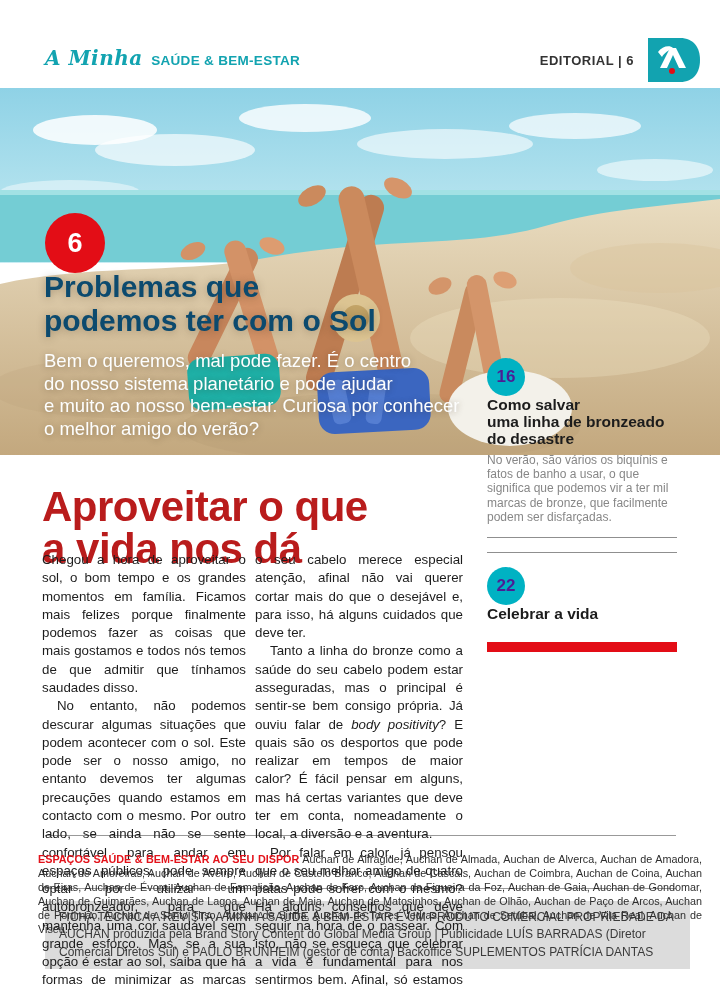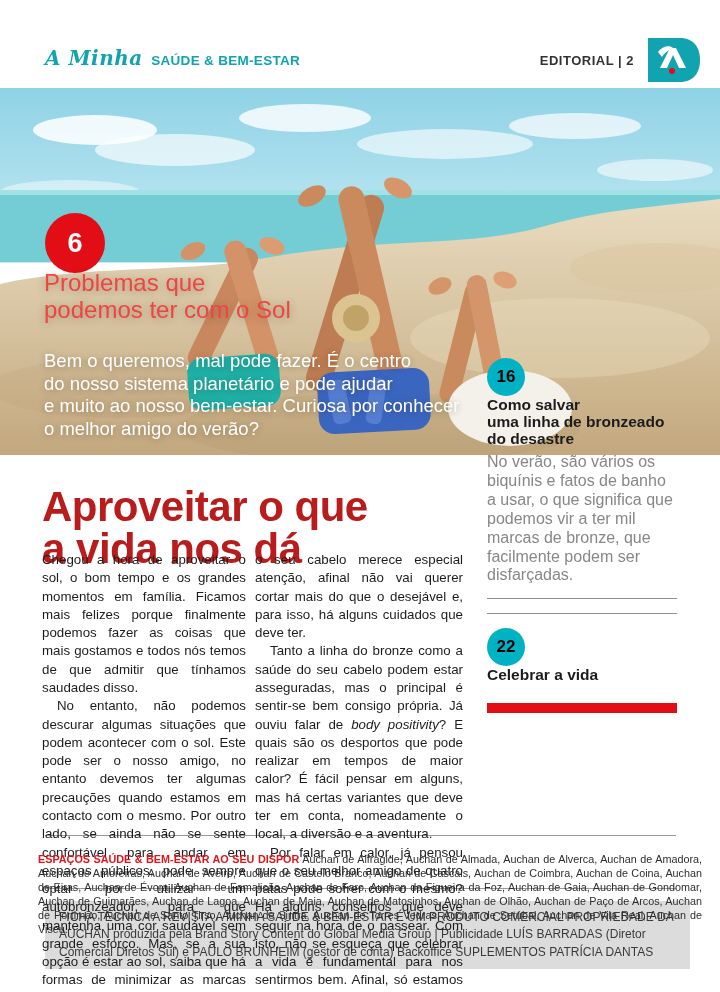--- a/index.html
+++ b/index.html
@@ -10,42 +10,42 @@
   .brand .script{font-family:"DejaVu Serif",serif;font-style:italic;font-weight:700;font-size:20px;letter-spacing:.5px;}
   .brand .bold{font-weight:800;font-size:13.5px;letter-spacing:.3px;margin-left:4px;}
   .page-label{position:absolute;top:53px;right:86px;font-size:13px;font-weight:700;color:#333;letter-spacing:.5px;}
   .logo{position:absolute;top:38px;right:20px;width:54px;height:44px;}
   
   .hero{position:absolute;left:0;top:88px;width:720px;height:367px;overflow:hidden;}
   .hero svg{position:absolute;left:0;top:0;}
   .badge6{position:absolute;left:45px;top:125px;width:60px;height:60px;border-radius:50%;
           background:#e30d16;color:#fff;font-size:27px;font-weight:700;
           display:flex;align-items:center;justify-content:center;}
-  .hero-title{position:absolute;left:44px;top:182px;color:#ef4444;font-size:24px;font-weight:400;
+  .hero-title{position:absolute;left:44px;top:182px;color:#0c4a6e;font-size:30px;font-weight:700;
               line-height:1.12;white-space:pre-line;text-shadow:0 1px 8px rgba(60,40,20,.35);}
   .hero-intro{position:absolute;left:44px;top:262px;color:#fdfefe;font-size:18.5px;font-weight:500;
               line-height:1.22;white-space:pre-line;text-shadow:0 1px 6px rgba(60,40,20,.35);}
   
   .headline{position:absolute;left:42px;top:458px;font-size:42px;font-weight:800;color:#b91c1c;
             line-height:1.0;letter-spacing:-.5px;white-space:pre-line;z-index:1;}
   .watermark{position:absolute;left:106px;top:467px;font-size:45px;font-weight:700;color:#cdcdcd;
              opacity:.62;letter-spacing:1px;z-index:0;white-space:nowrap;}
   
   .col{position:absolute;top:551px;text-align:justify;font-size:13.3px;line-height:1.375;color:#1d1d1d;z-index:1;}
   .col1{left:42px;width:204px;}
   .col2{left:255px;width:208px;}
   .col p{margin:0;}
   .col p.indent{text-indent:15px;}
   
   .sidebar{position:absolute;left:487px;top:358px;width:190px;z-index:1;}
-  .circle{width:38px;height:38px;border-radius:50%;background:#00b2c3;color:#000000;
+  .circle{width:38px;height:38px;border-radius:50%;background:#00b2c3;color:#4c1d95;
           font-size:17px;font-weight:700;display:flex;align-items:center;justify-content:center;}
   .side-title{margin-top:0;font-size:15.5px;font-weight:800;color:#1c1c1c;line-height:1.1;white-space:pre-line;}
   .side-title.italic{font-style:italic;}
-  .side-desc{margin-top:6px;font-size:16px;color:#878787;line-height:1.18;}
+  .side-desc{margin-top:6px;font-size:12px;color:#878787;line-height:1.18;}
   .side-div{border:none;border-top:1px solid #8f8f8f;margin:13px 0 14px 0;}
   .red-bar{height:10px;background:#e30d16;margin-top:20px;}
   
   .foot-rule{position:absolute;left:45px;width:631px;border:none;border-top:1px solid #999;margin:0;}
   .rule1{top:835px;}
   .rule2{top:888px;}
   .spaces{position:absolute;left:38px;top:841px;width:664px;font-size:10.8px;line-height:1.3;
           color:#2e2e2e;text-align:justify;z-index:1;}
   .spaces .label{color:#e3131b;font-weight:800;}
   .ficha{position:absolute;left:45px;top:901px;width:645px;background:#dcdcdc;
@@ -53,21 +53,21 @@
 </style>
 </head>
 <body>
 
 <div class="page">
 
   <div class="brand">
     <span class="script">A Minha</span>
     <span class="bold">SAÚDE &amp; BEM-ESTAR</span>
   </div>
-  <div class="page-label">EDITORIAL | 2</div>
+  <div class="page-label">EDITORIAL | 6</div>
   <div class="logo">
     <svg width="54" height="44" viewBox="0 0 54 44">
       <path d="M2 0 H34 C48 0 54 10 54 22 C54 34 48 44 34 44 H2 Z" fill="#12a3b0"></path>
       <path d="M14 30 L24 10 L30 10 L40 30 L33 30 L27 17 L21 30 Z" fill="#ffffff"></path>
       <path d="M12 14 C16 8 24 7 27 10 C23 12 18 15 16 19 Z" fill="#ffffff"></path>
       <circle cx="26" cy="33" r="3" fill="#e30d16"></circle>
     </svg>
   </div>
 
   <div class="hero">

